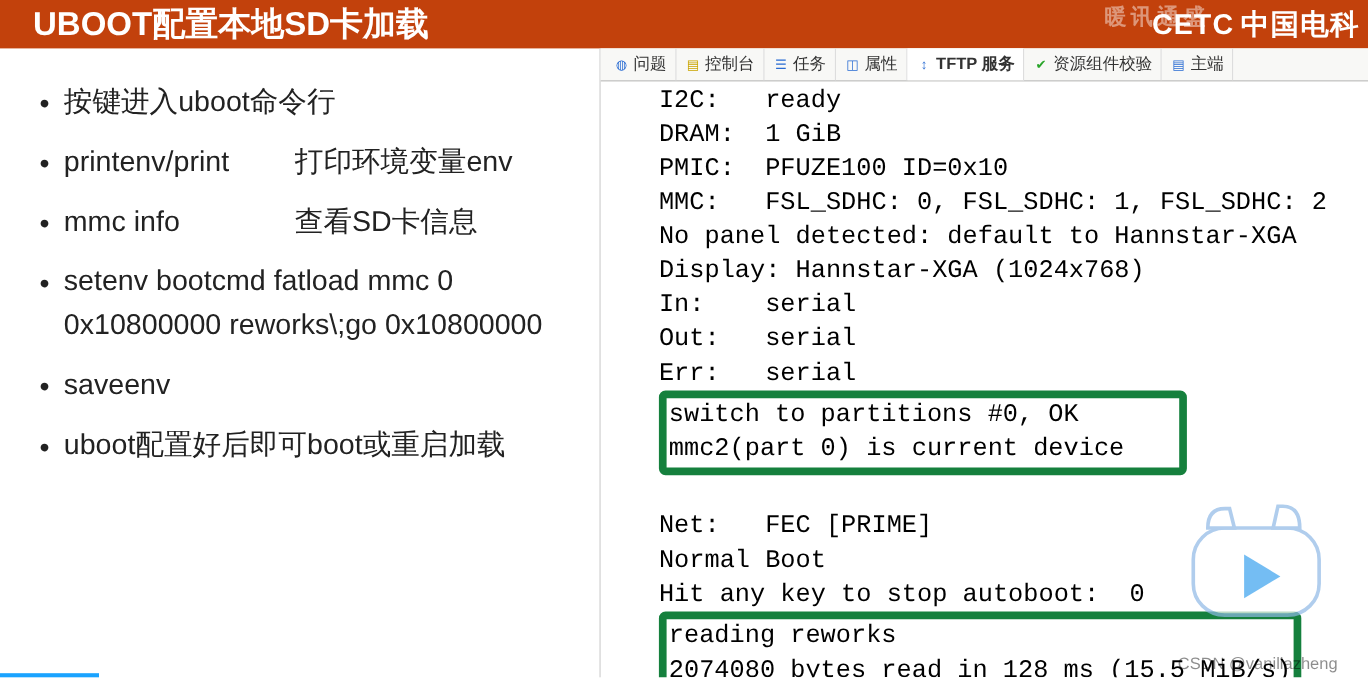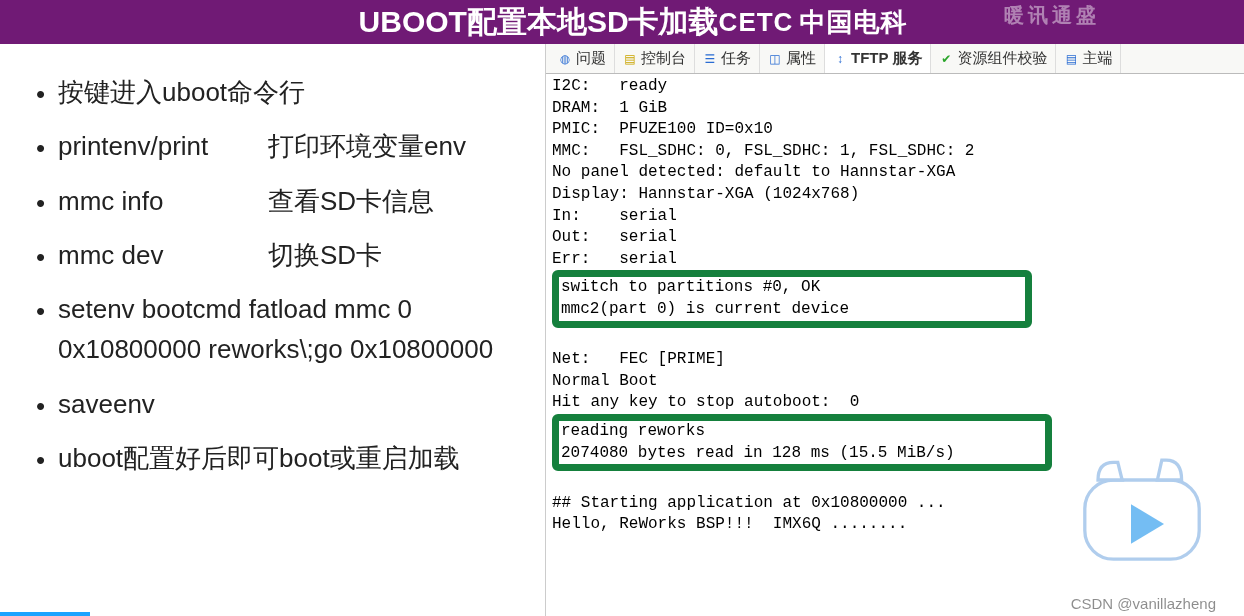--- a/index.html
+++ b/index.html
@@ -5,26 +5,26 @@
   * { box-sizing: border-box; margin: 0; padding: 0; }
   body {
     width: 1244px;
     height: 616px;
     font-family: Arial, "Microsoft YaHei", sans-serif;
     background: #fff;
     overflow: hidden;
     position: relative;
   }
   .header {
-    background: #701a75;
+    background: #c2410c;
     color: #fff;
     height: 44px;
     display: flex;
     align-items: center;
-    justify-content: center;
+    justify-content: space-between;
     padding: 0 8px 0 30px;
     font-size: 30px;
     font-weight: bold;
   }
   .header .brand { font-size: 26px; letter-spacing: 1px; display:flex; align-items:center; gap:6px;}
   .content {
     display: flex;
     height: calc(100% - 44px);
   }
   .left {
@@ -84,27 +84,28 @@
   .tab .ic.yellow { color:#c9a400;}
   .status {
     padding: 4px 6px 2px 6px;
     font-size: 19px;
     border-bottom: 1px solid #ccc;
     background:#fff;
   }
   .console {
     flex:1;
     font-family: "Courier New", monospace;
-    font-size: 16px;
+    font-size: 23px;
     line-height: 1.35;
     padding: 2px 6px;
     color: #000;
     overflow: hidden;
     white-space: pre;
     position: relative;
+    margin-left: 47px;
   }
   .hl {
     border: 7px solid #15803d;
     border-radius: 6px;
     padding: 0 2px;
     display: block;
     width: fit-content;
     min-width: 480px;
   }
   .hl2 { min-width: 500px;}
@@ -155,21 +156,20 @@
   </span>
   <span class="logo-overlay">暖讯通盛</span>
 </div>
 
 <div class="content">
   <div class="left">
     <ul id="bullets">
         <li class="row-one">按键进入uboot命令行</li>
         <li><span class="cmd">printenv/print</span><span>打印环境变量env</span></li>
         <li><span class="cmd">mmc info</span><span>查看SD卡信息</span></li>
-        <li><span class="cmd">mmc dev</span><span>切换SD卡</span></li>
         <li class="row-one">setenv bootcmd fatload mmc 0 0x10800000 reworks\;go 0x10800000</li>
         <li class="row-one">saveenv</li>
         <li class="row-one">uboot配置好后即可boot或重启加载</li>
       </ul>
   </div>
   <div class="right">
     <div class="tabs" id="tabs">
         <div class="tab">
           <span class="ic ">◍</span>
           <span>问题</span>

